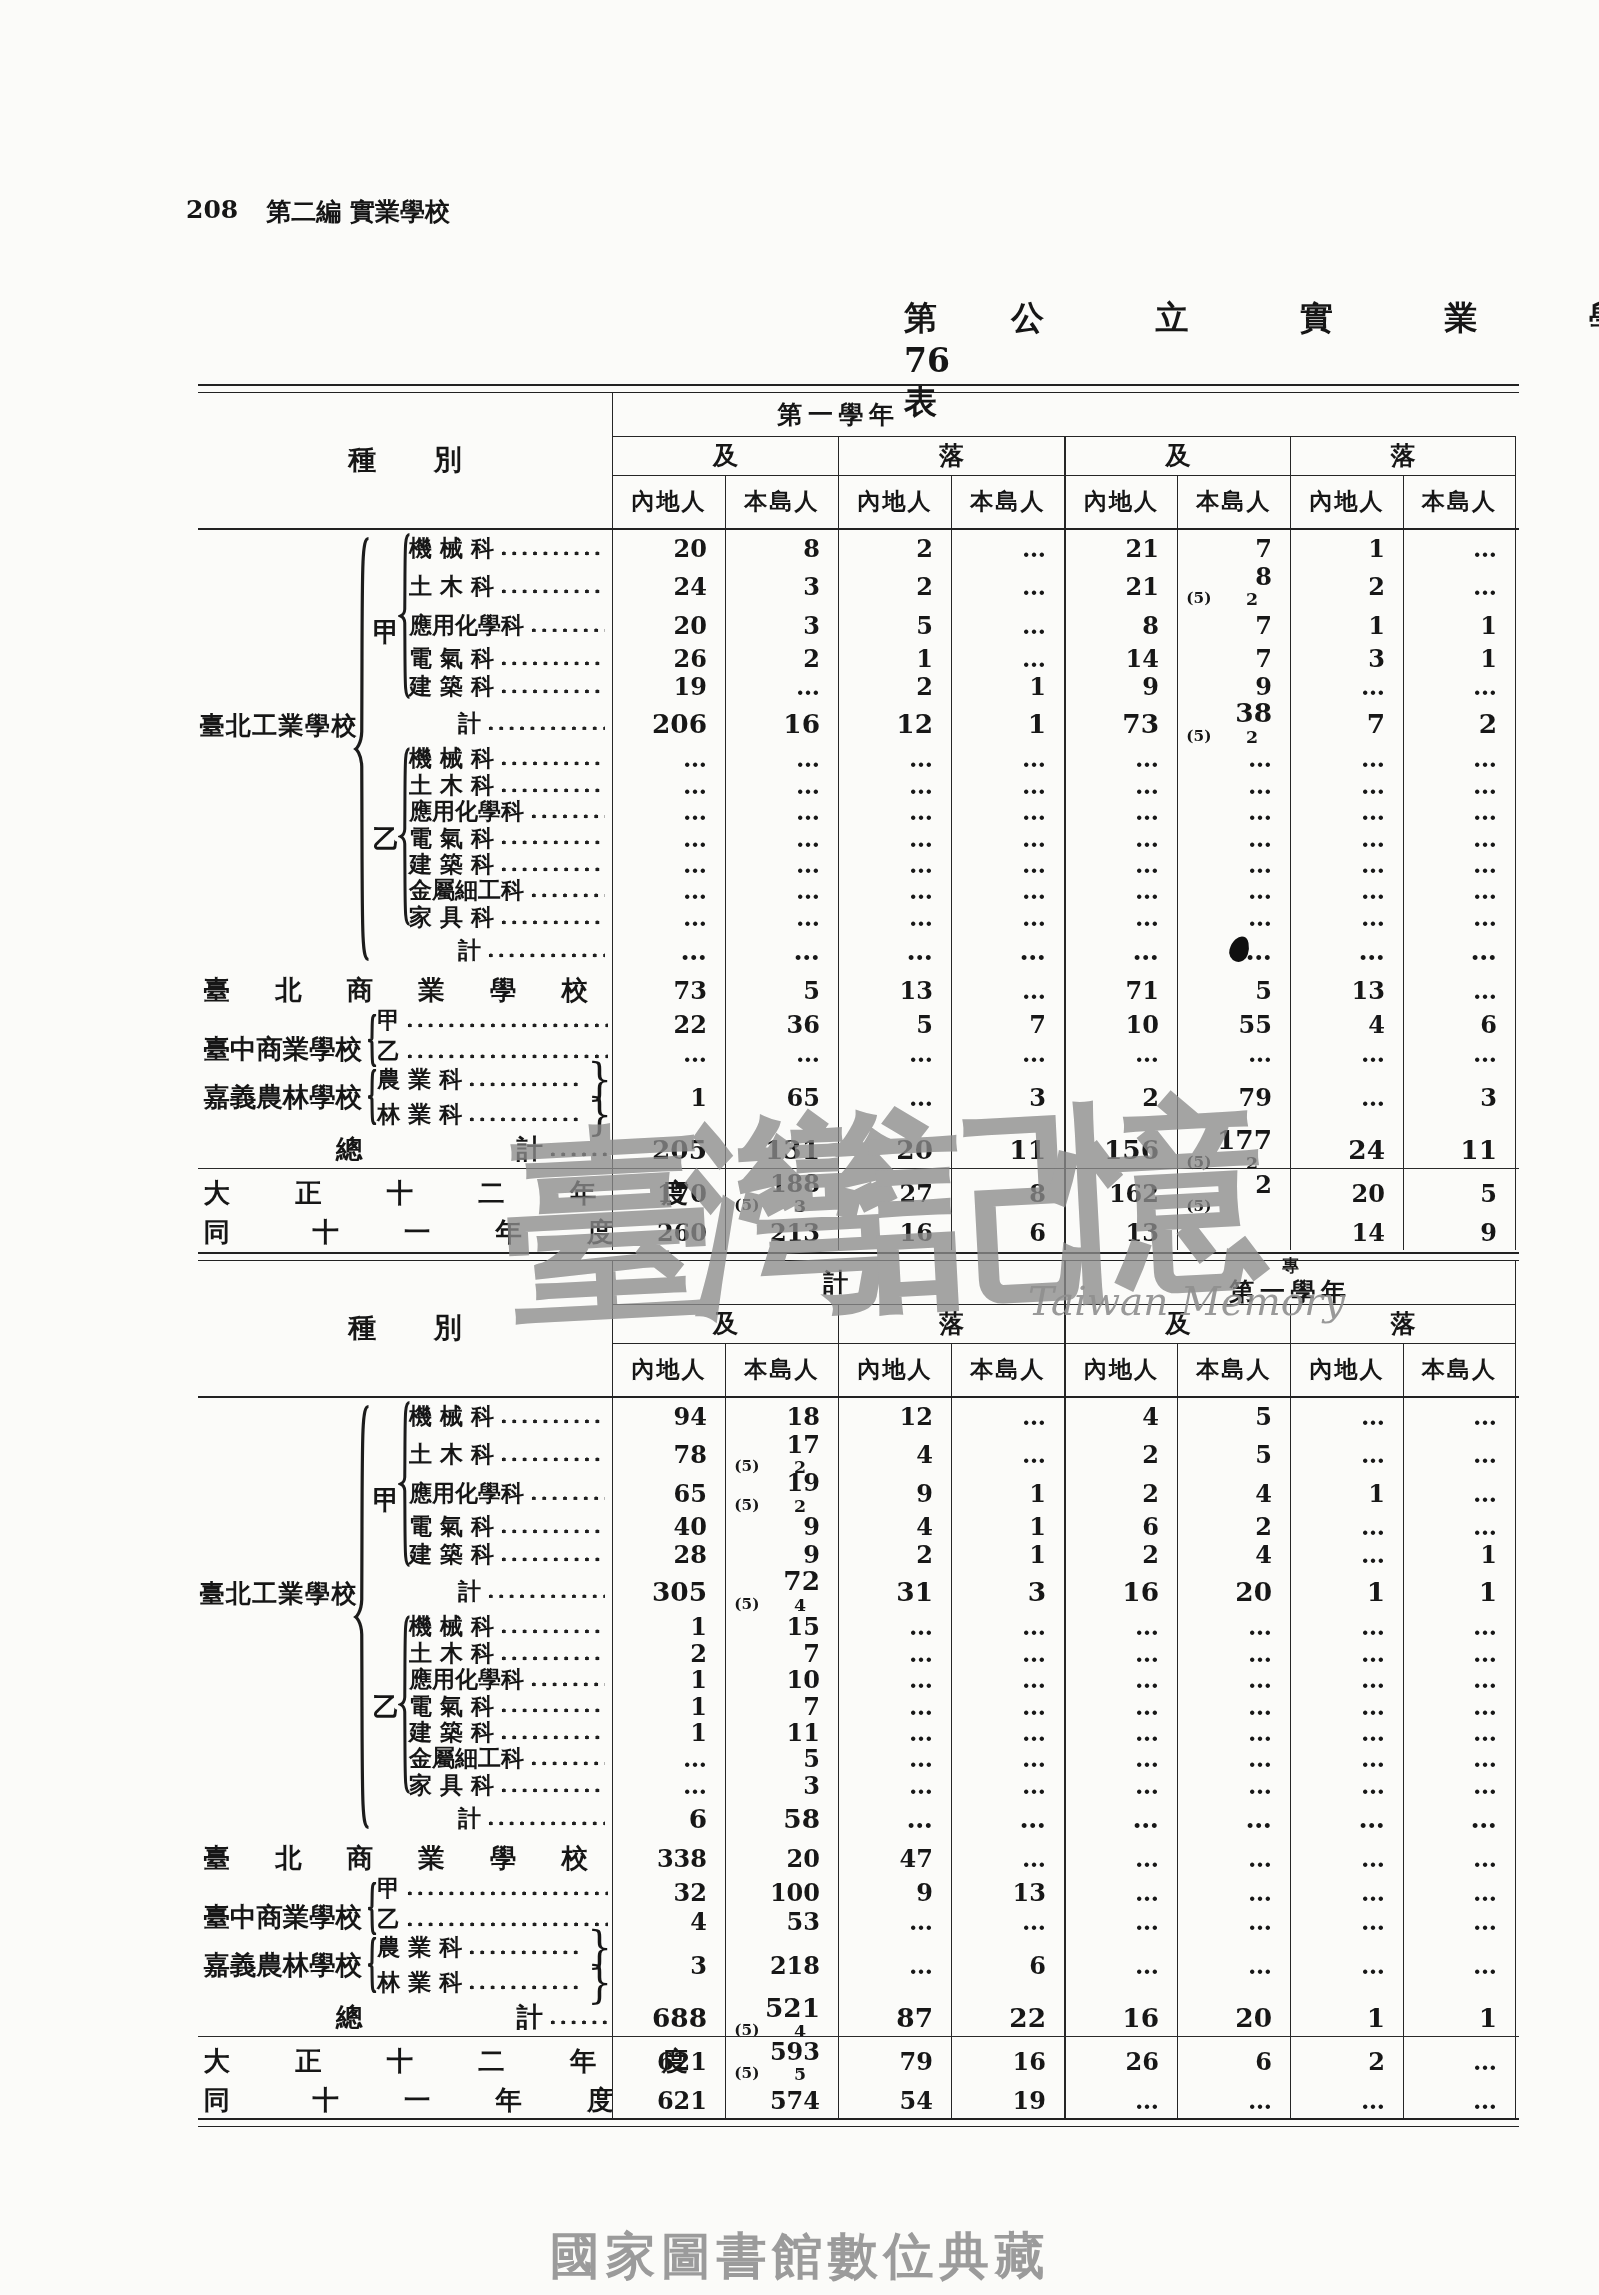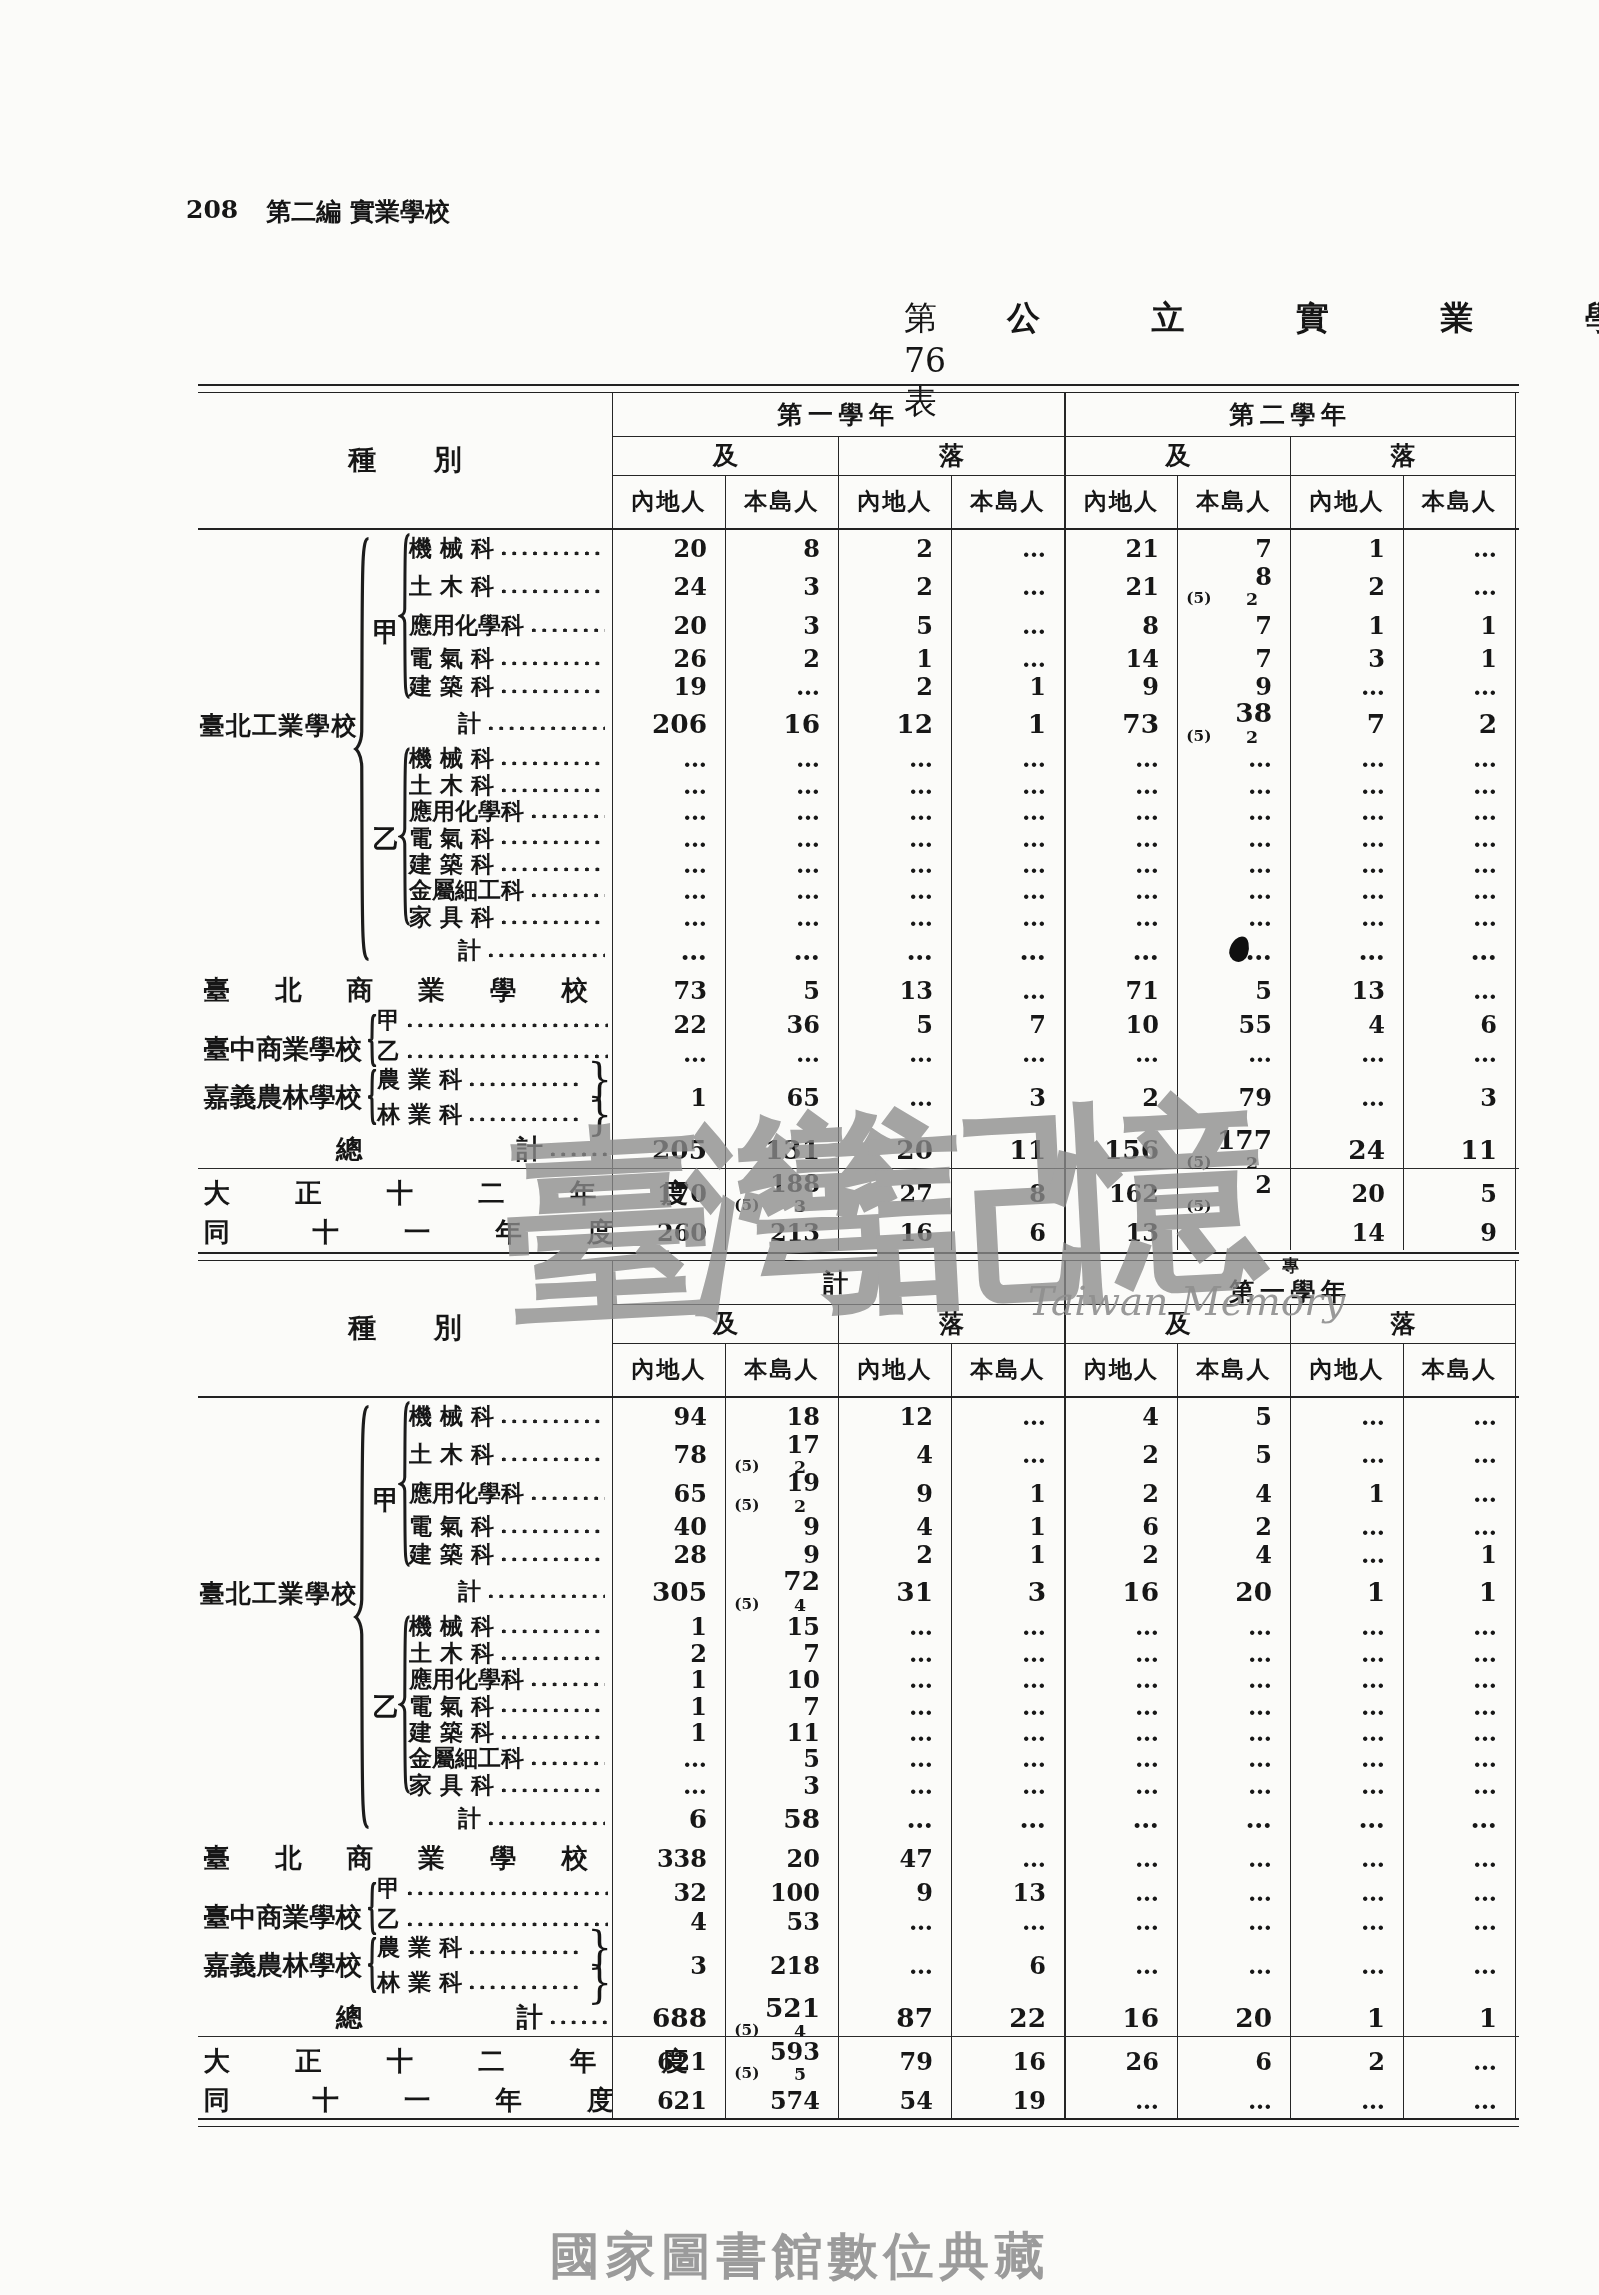--- a/index.html
+++ b/index.html
@@ -2,21 +2,21 @@
 <html style="font-size:11px"><head>
 <meta charset="utf-8">
 <style>
   html,body{margin:0;padding:0;}
   body{width:1600px;height:2295px;position:relative;background:#fbfbf9;overflow:hidden;
        font-family:"DejaVu Serif","Liberation Serif",serif;color:#161616;}
   .abs{position:absolute;}
   
   .folio-line{left:186px;top:195px;font-size:25px;font-weight:700;display:flex;gap:28px;}
   .title-line{left:904px;top:296px;display:flex;align-items:baseline;}
-  .title-no{font-size:33px;font-weight:400;}
+  .title-no{font-size:33px;font-weight:700;}
   .title-tx{font-size:33px;font-weight:700;letter-spacing:50px;margin-left:61px;white-space:nowrap;}
   
   .tbl{position:absolute;left:198px;width:1321px;z-index:1;}
   .dbl{height:5.6px;border-top:2.1px solid #222;border-bottom:1.4px solid #222;}
   .hrule{height:2.1px;background:#222;}
   .yrule{position:absolute;left:0;right:0;top:784px;height:1.4px;background:#2a2a2a;}
   
   .hdr{display:grid;grid-template-columns:414px repeat(8,113px);grid-template-rows:43px 39px 53px;}
   .hk{display:flex;align-items:center;justify-content:center;font-size:28px;font-weight:700;letter-spacing:24px;padding-left:24px;}
   .hy{display:flex;flex-direction:column;align-items:center;justify-content:center;font-size:25px;font-weight:700;letter-spacing:5.6px;border-left:1.4px solid #262626;}
@@ -80,21 +80,20 @@
 <div class="abs title-line">
   <span class="title-no">第76表</span>
   <span class="title-tx">公 立 實 業 學</span>
 </div>
 
 <div class="tbl" style="top:384px;">
   <div class="dbl"></div>
   <div class="hdr">
     <div class="hk" style="grid-area:1/1/4/2">種 別</div>
     <div class="hy" style="grid-area:1/2/2/6">第一學年</div>
-    <div class="hy g re" style="grid-area:1/6/2/10">第二學年</div>
     <div class="hp" style="grid-area:2/2/3/4">及</div>
     <div class="hp" style="grid-area:2/4/3/6">落</div>
     <div class="hp g" style="grid-area:2/6/3/8">及</div>
     <div class="hp re" style="grid-area:2/8/3/10">落</div>
     <div class="hn" style="grid-area:3/2/4/3">內地人</div>
     <div class="hn" style="grid-area:3/3/4/4">本島人</div>
     <div class="hn" style="grid-area:3/4/4/5">內地人</div>
     <div class="hn" style="grid-area:3/5/4/6">本島人</div>
     <div class="hn g" style="grid-area:3/6/4/7">內地人</div>
     <div class="hn" style="grid-area:3/7/4/8">本島人</div>

